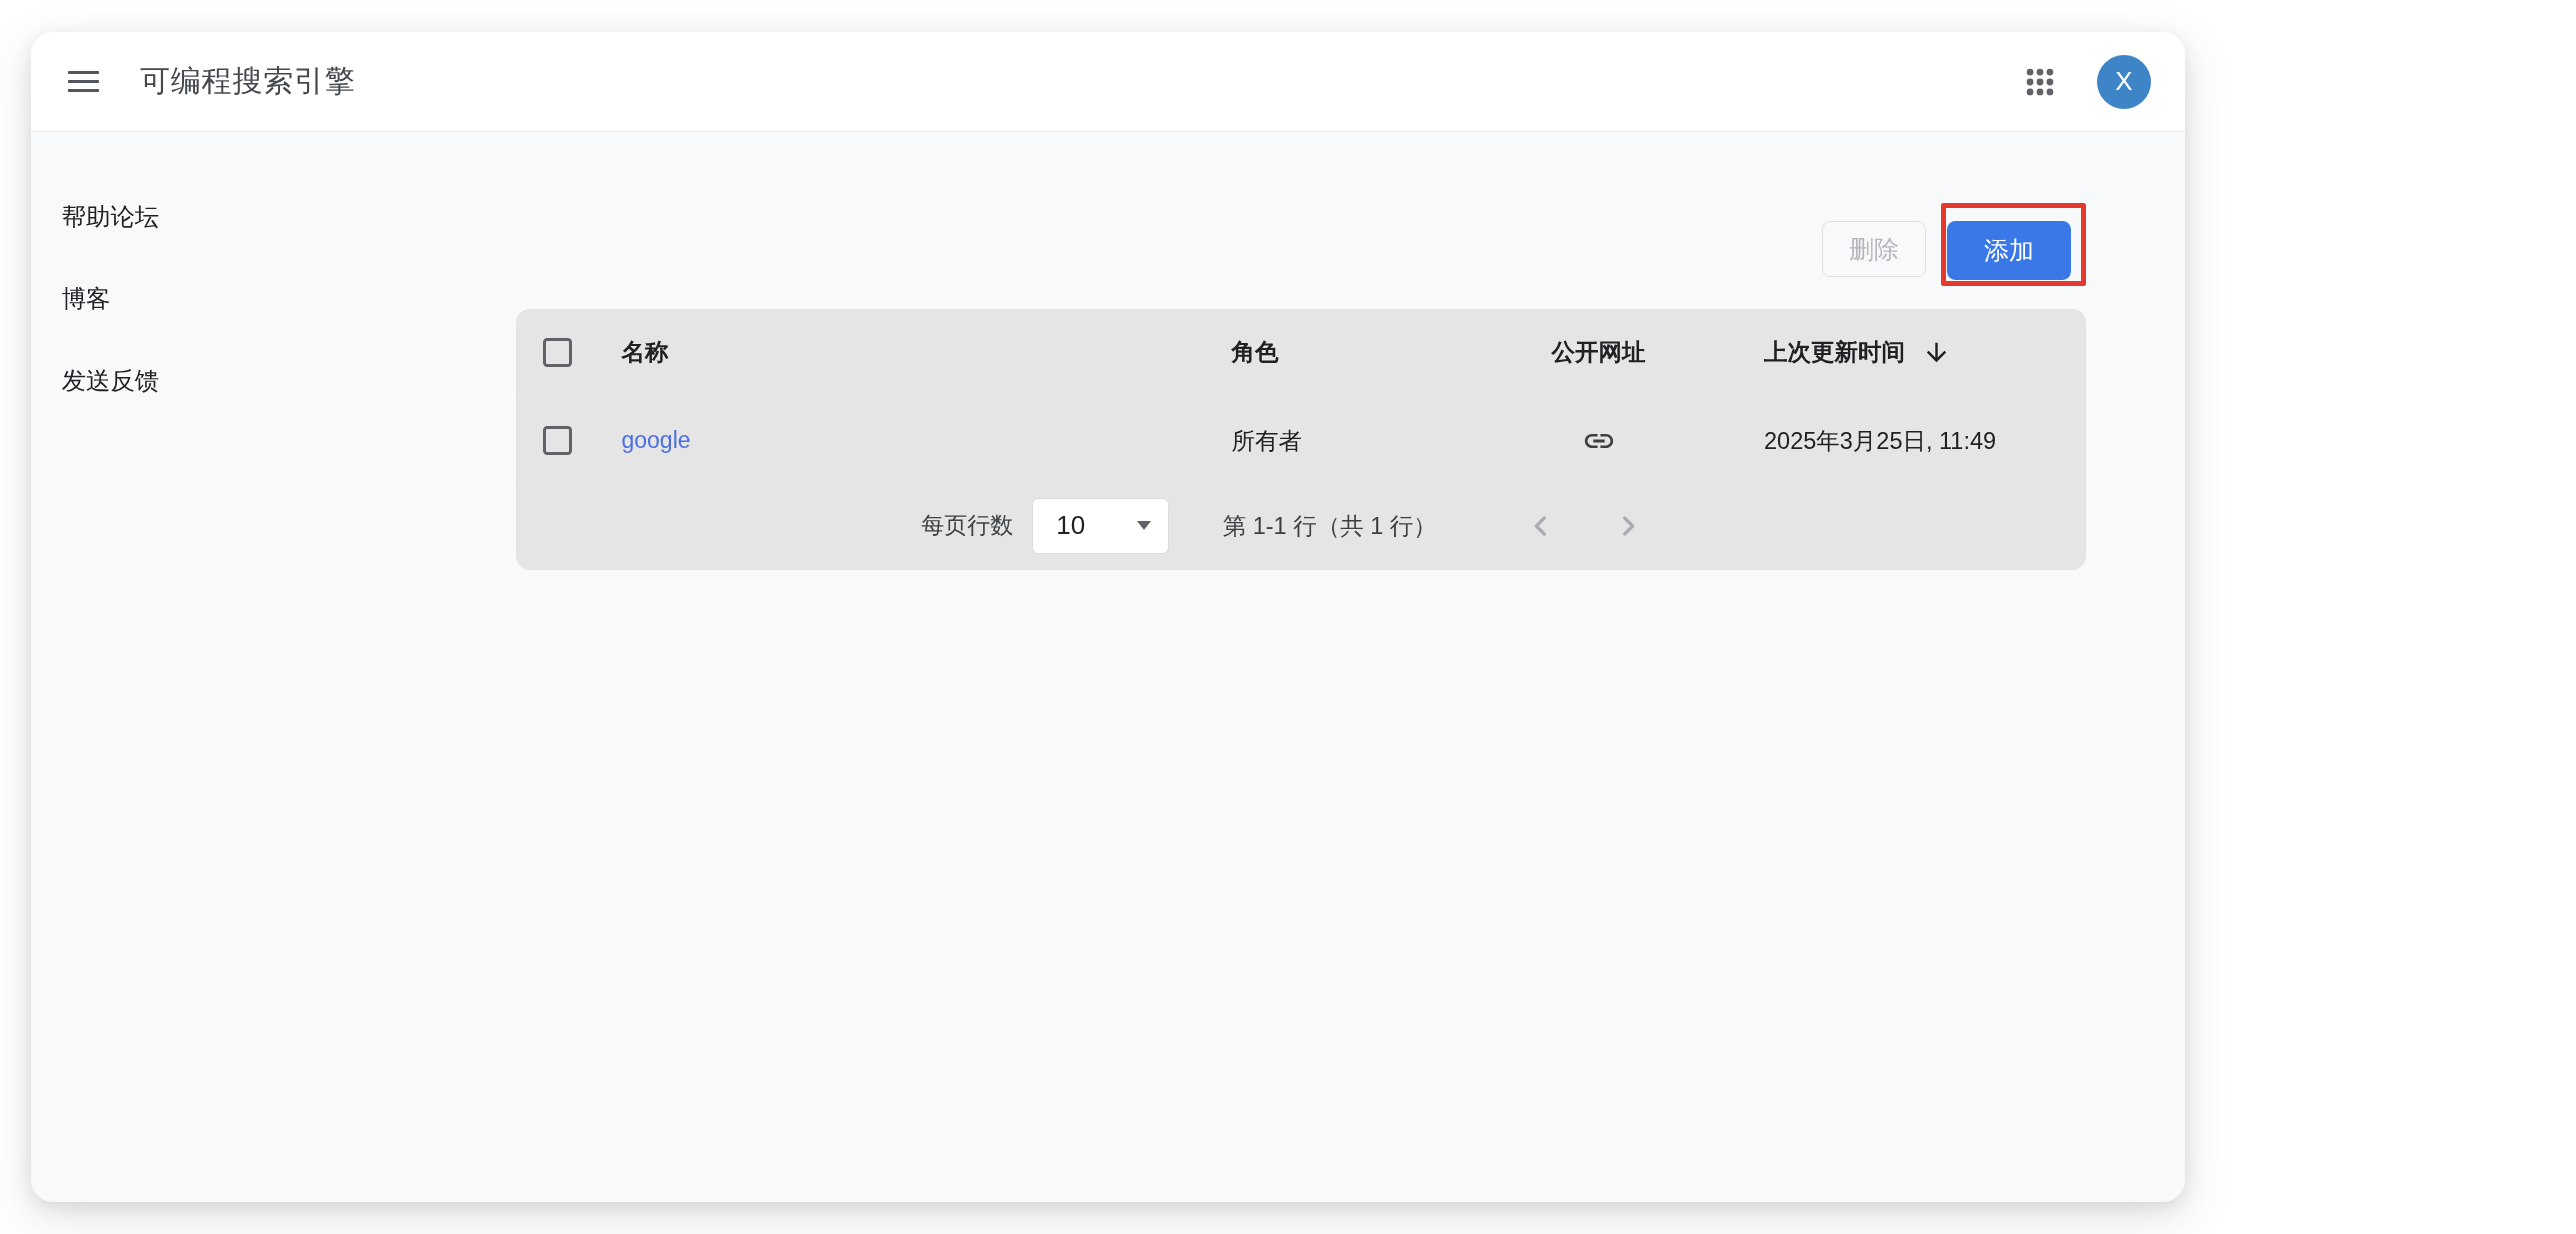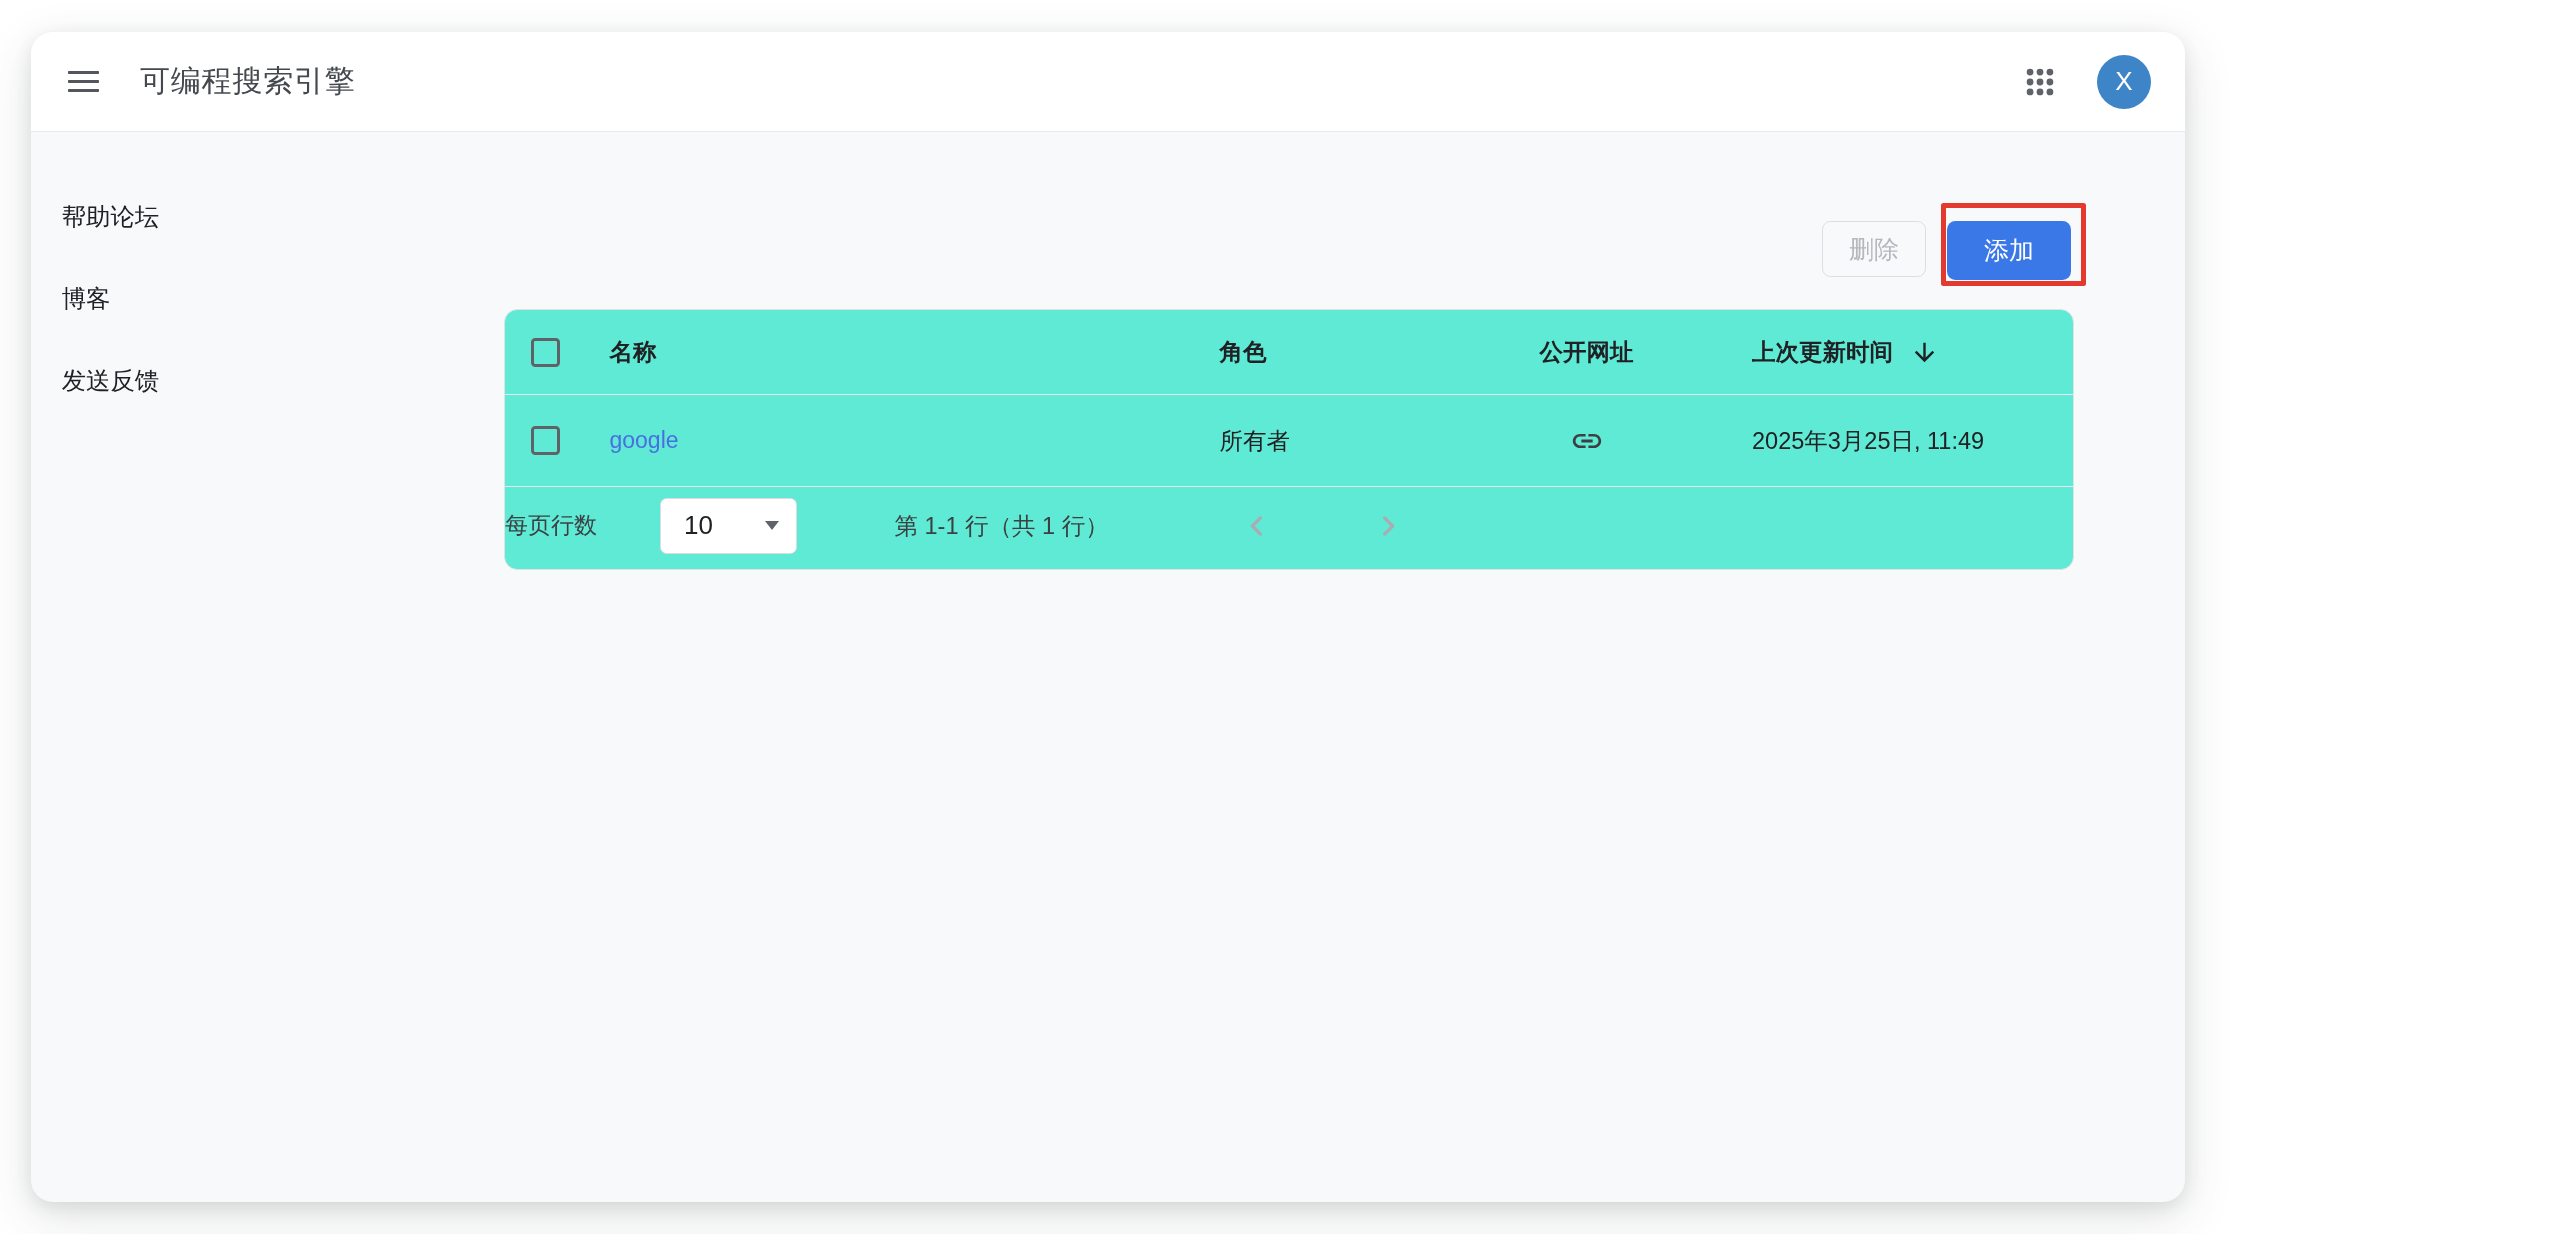--- a/index.html
+++ b/index.html
@@ -37,40 +37,40 @@
   .btn-delete { position:absolute; left:1318px; top:87px; width:104px; height:56px;
     border:1.7px solid #dcdee2; border-radius:8.4px; background:transparent; color:#b4b8bd;
     font-size:25px; cursor:default; }
   .btn-add { position:absolute; left:1443px; top:87px; width:124px; height:59px;
     border:none; border-radius:8.4px; background:#3b78e7; color:#ffffff;
     font-size:25px; cursor:pointer; }
   .highlight-box { position:absolute; left:1437px; top:69px; width:145px; height:83px;
     border:5px solid #e4392e; border-radius:2.5px; pointer-events:none; }
 
   
-  .table-card { position:absolute; left:0; top:175px; width:1570px; height:261px;
-    background:#5eead4; border:1.7px solid #e0e2e6; border-radius:13.5px; overflow:hidden; }
+  .table-card { position:absolute; left:12px; top:175px; width:1570px; height:261px;
+    background:#e5e5e5; border:1.7px solid #e0e2e6; border-radius:13.5px; overflow:hidden; }
   .trow { display:grid; grid-template-columns:81px 610px 294px 193px 1fr; align-items:center; }
   .thead { height:85px; border-bottom:1.7px solid #e6e8eb; }
   .tdata { height:92px; border-bottom:1.7px solid #e6e8eb; }
   .th { font-size:23.5px; font-weight:700; color:#202124; }
   .cell-name,.cell-role { padding-left:23.5px; }
   .cell-url { display:flex; justify-content:center; }
   .cell-updated { padding-left:69px; display:flex; align-items:center; }
   .sort-icon { margin-left:17px; display:flex; }
   .checkbox-cell { display:flex; justify-content:center; }
   .checkbox { width:29px; height:29px; border:3.4px solid #5f6368; border-radius:4.2px;
     background:transparent; cursor:pointer; }
   .link-name { font-size:23px; color:#4a6fe0; text-decoration:none; cursor:pointer; }
   .cell-text { font-size:23.5px; color:#202124; }
   .url-link-btn { border:none; background:transparent; cursor:pointer; display:flex; }
 
   
-  .tfoot { height:77px; display:flex; align-items:center; justify-content:flex-start;
-    padding-right:28px;gap:44px; }
+  .tfoot { height:77px; display:flex; align-items:center; justify-content:center;
+    padding-right:28px; }
   .rpp-label { font-size:23px; color:#3c4043; margin-right:18.5px; }
   .rpp-select { width:137px; height:56px; border:1.7px solid #dadce0; border-radius:6.7px;
     background:#fff; display:flex; align-items:center; padding:0 17px 0 23.5px;
     cursor:pointer; margin-right:54px; }
   .rpp-value { font-size:26px; color:#202124; }
   .caret-down { margin-left:auto; width:0; height:0; border-left:7.6px solid transparent;
     border-right:7.6px solid transparent; border-top:9.2px solid #5f6368; }
   .range-text { font-size:23.5px; color:#3c4043; margin-right:79px; }
   .pg-btn { width:50px; height:50px; border:none; background:transparent; cursor:default;
     display:flex; align-items:center; justify-content:center; }

